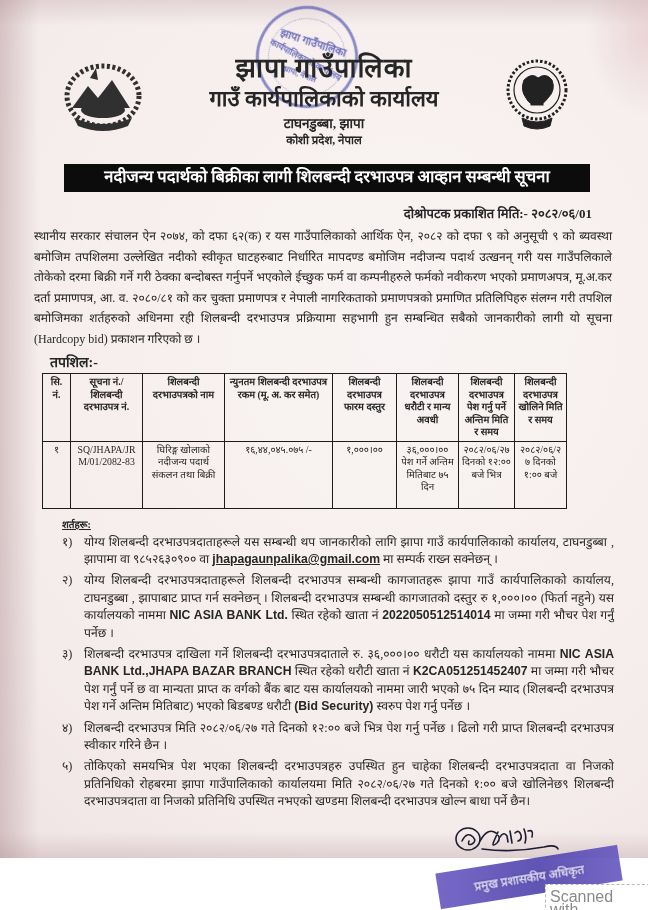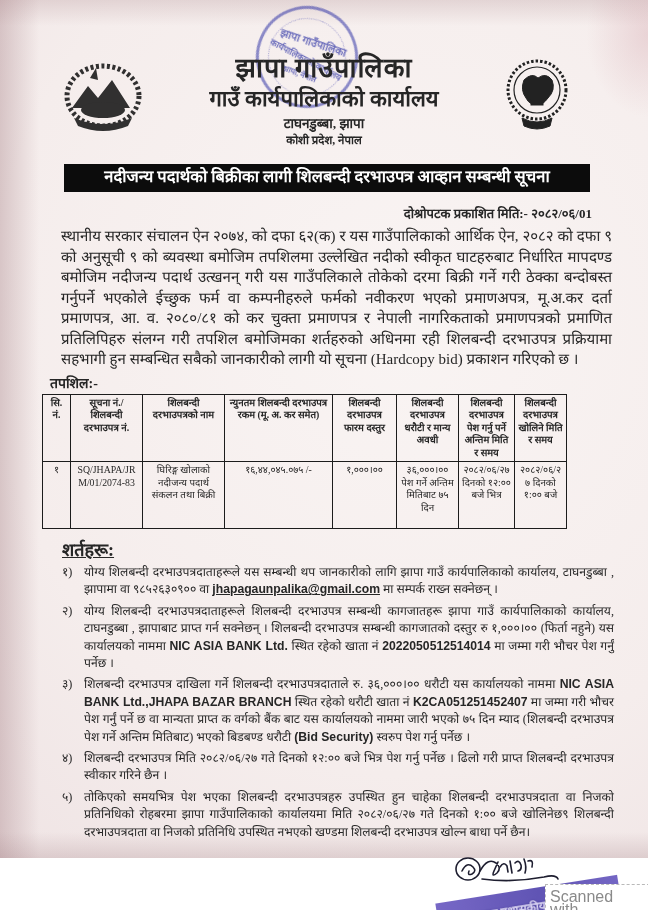--- a/index.html
+++ b/index.html
@@ -36,34 +36,34 @@
   .st1{top:24px;font-size:11px;transform:rotate(-6deg);}
   .st2{top:44px;font-size:9px;transform:rotate(4deg);}
   .st3{top:60px;font-size:8px;transform:rotate(-3deg);}
 
   
   .headline{margin:6px 58px 12px 64px;background:#0c0c0c;color:#ffffff;text-align:center;
     font-size:16.5px;font-weight:bold;padding:3px 4px 5px 4px;line-height:20px;}
   .pubdate{margin:3px 56px 0 0;text-align:right;font-size:13px;font-weight:bold;}
 
   
-  .body-par{margin:4px 36px 0 61px;font-size:15px;line-height:20.5px;text-align:justify;}
+  .body-par{margin:4px 36px 0 34px;font-size:12px;line-height:20.5px;text-align:justify;}
   .tapasil{margin:3px 0 2px 50px;font-size:14px;font-weight:bold;}
 
   
   table.tender{border-collapse:collapse;margin-left:42px;width:524px;table-layout:fixed;}
   table.tender th, table.tender td{border:1px solid #1c1c1c;font-size:9.8px;line-height:12.5px;
     padding:2px 3px;vertical-align:top;word-wrap:break-word;}
   table.tender th{font-weight:bold;text-align:center;}
   table.tender td{text-align:center;height:62px;}
   td.c-left{text-align:left;}
   td.c-sn{vertical-align:bottom;text-align:center;}
 
   
-  .shartaharu{margin:8px 0 3px 62px;font-size:18px;font-weight:bold;text-decoration:underline;}
+  .shartaharu{margin:8px 0 3px 62px;font-size:10px;font-weight:bold;text-decoration:underline;}
   .conds{margin:0 34px 0 62px;}
   .cond{display:flex;margin-bottom:4px;font-size:12.2px;line-height:17.4px;text-align:justify;}
   .cond-num{flex:0 0 22px;}
   .cond-body{flex:1;}
   .b{font-weight:bold;font-family:"Liberation Sans","DejaVu Sans",sans-serif;}
   .u{text-decoration:underline;}
 
   
   .signoff{position:relative;height:110px;}
   .signature{position:absolute;left:452px;top:4px;}
@@ -159,21 +159,21 @@
               <th>न्युनतम शिलबन्दी दरभाउपत्र रकम (मू. अ. कर समेत)</th>
               <th>शिलबन्दी दरभाउपत्र फारम दस्तुर</th>
               <th>शिलबन्दी दरभाउपत्र धरौटी र मान्य अवधी</th>
               <th>शिलबन्दी दरभाउपत्र पेश गर्नु पर्ने अन्तिम मिति र समय</th>
               <th>शिलबन्दी दरभाउपत्र खोलिने मिति र समय</th>
             </tr>
         </thead>
         <tbody>
             <tr>
               <td class="c-sn">१</td>
-              <td class="c-left">SQ/JHAPA/JRM/01/2074-83</td>
+              <td class="c-left">SQ/JHAPA/JRM/01/2082-83</td>
               <td class="c-left">घिरिङ्ग खोलाको नदीजन्य पदार्थ संकलन तथा बिक्री</td>
               <td>१६,४४,०४५.०७५ /-</td>
               <td>१,०००।००</td>
               <td>३६,०००।०० पेश गर्ने अन्तिम मितिबाट ७५ दिन</td>
               <td>२०८२/०६/२७ दिनको १२:०० बजे भित्र</td>
               <td>२०८२/०६/२७ दिनको १:०० बजे</td>
             </tr>
           </tbody>
       </table>
 

